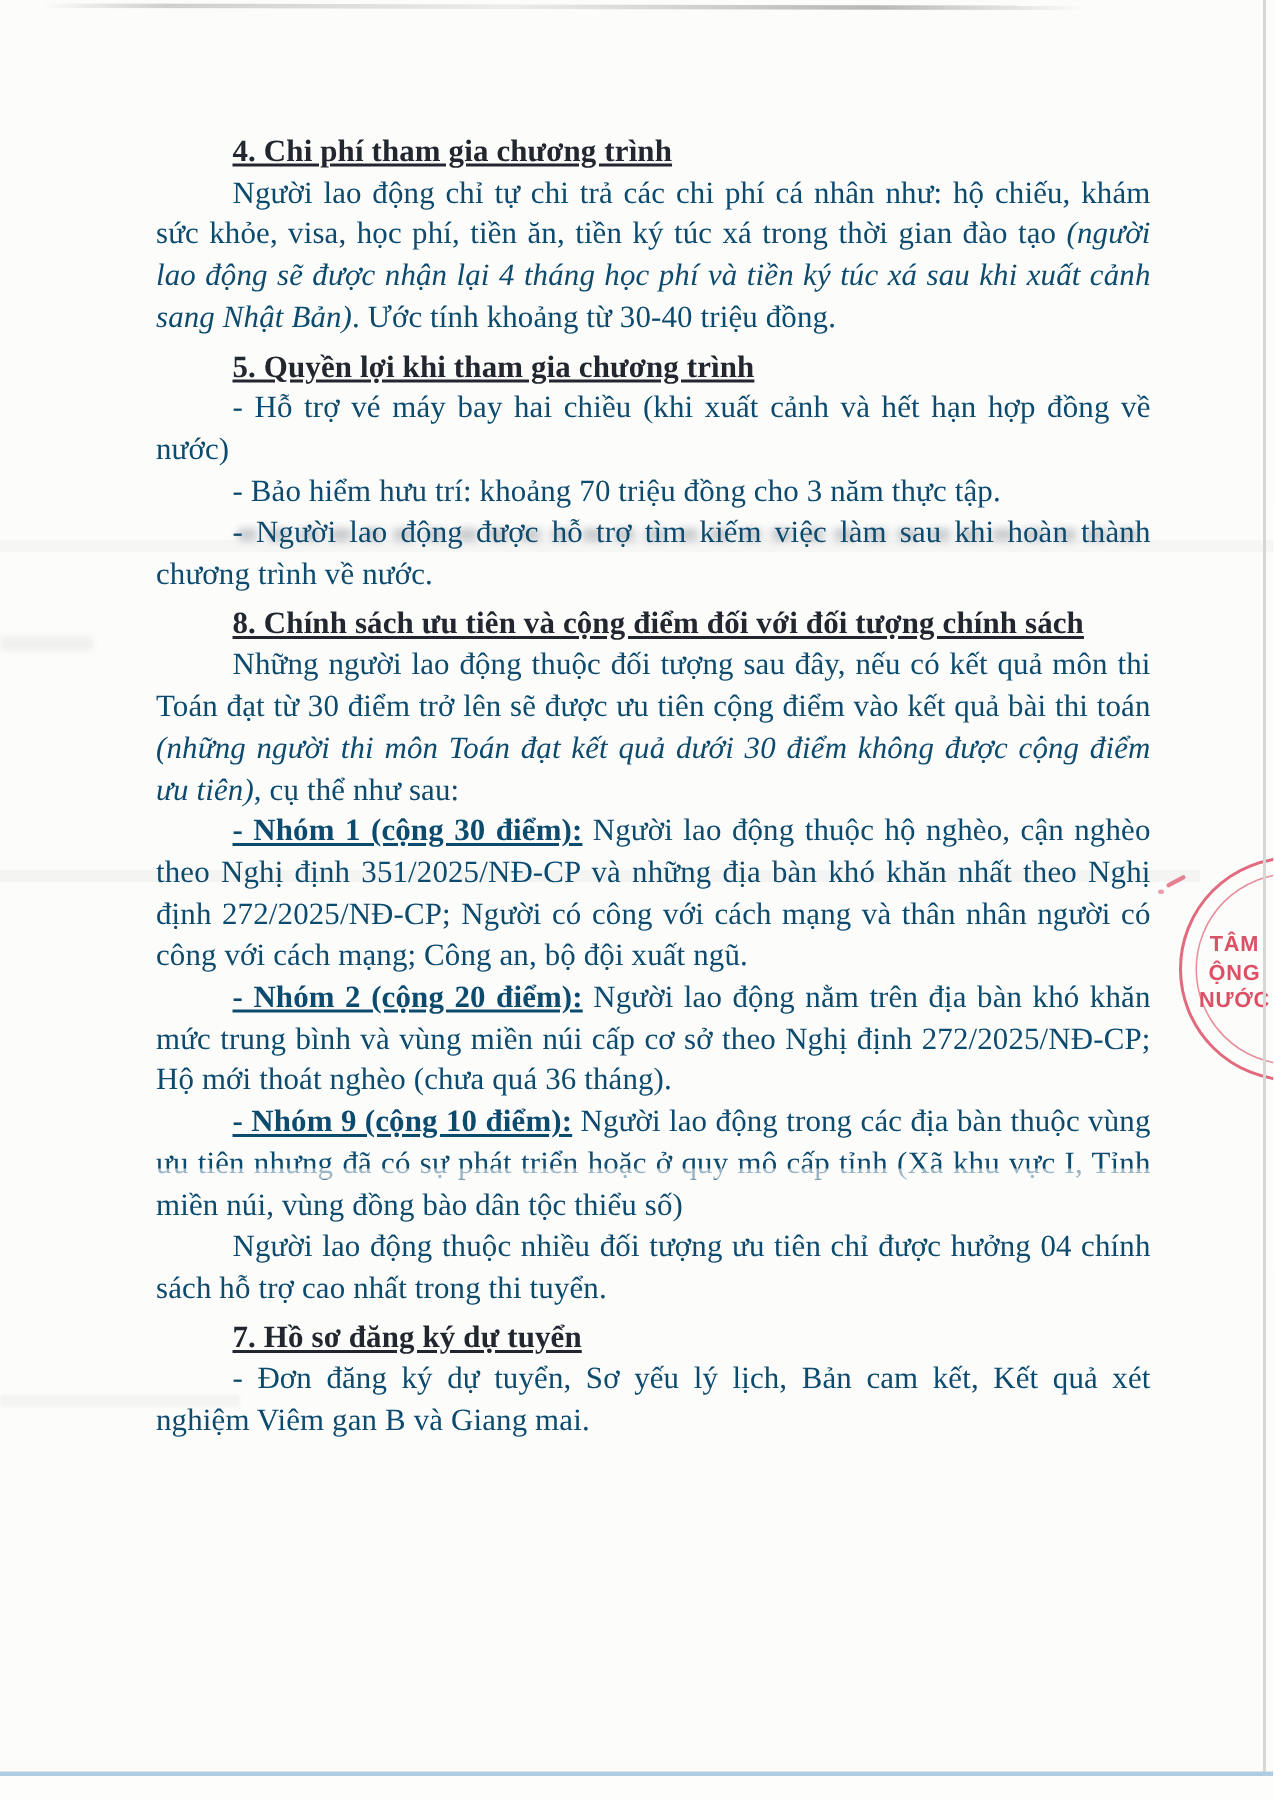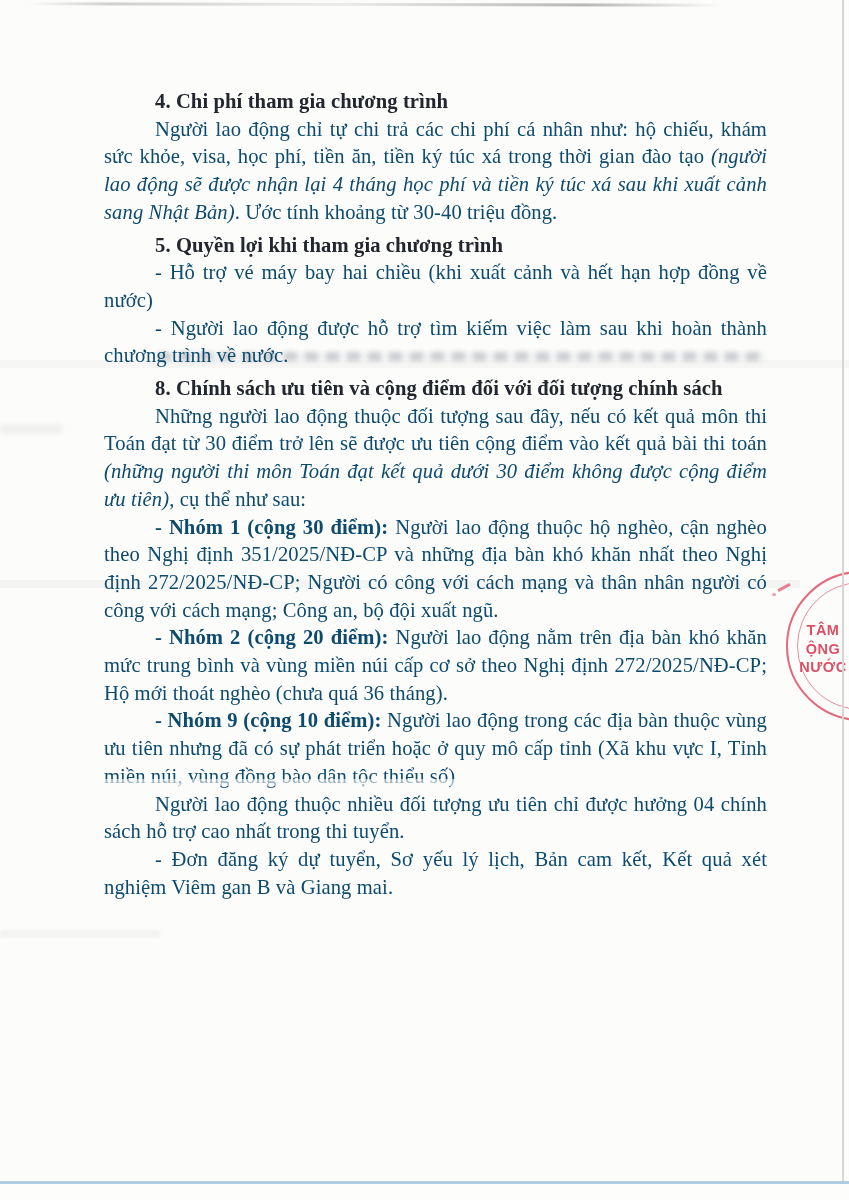--- a/index.html
+++ b/index.html
@@ -16,21 +16,21 @@
   
   .doc-body { position: absolute; left: 104px; top: 83px; width: 663px; }
   .doc-body p {
     font-size: 20.6px; line-height: 27.7px;
     text-align: justify; text-indent: 51px;
     color: #0c4a6e; letter-spacing: 0.1px;
   }
   .doc-body p.heading {
     font-weight: 700; text-align: left; margin-top: 5px; color: #22262f;
   }
-  .run-b { font-weight: 700; }
+  .run-b { font-weight: 700; text-decoration: underline; }
   .run-i { font-style: italic; }
 
   
   .stamp { position: absolute; left: 786px; top: 571px; width: 150px; height: 150px; }
   .stamp-outer {
     position: absolute; inset: 0; border-radius: 50%;
     border: 2.5px solid rgba(221, 80, 102, 0.85);
   }
   .stamp-inner {
     position: absolute; inset: 11px; border-radius: 50%;
@@ -89,27 +89,29 @@
   <div class="artifact band-a"></div>
   <div class="artifact band-b"></div>
   <div class="artifact smudge-band"></div>
   <div class="artifact band-c"></div>
 
   <div class="doc-body" id="doc-body">
       <p class="heading"><span class="run-b">4. Chi phí tham gia chương trình</span></p>
       <p class="para"><span>Người lao động chỉ tự chi trả các chi phí cá nhân như: hộ chiếu, khám sức khỏe, visa, học phí, tiền ăn, tiền ký túc xá trong thời gian đào tạo </span><span class="run-i">(người lao động sẽ được nhận lại 4 tháng học phí và tiền ký túc xá sau khi xuất cảnh sang Nhật Bản)</span><span>. Ước tính khoảng từ 30-40 triệu đồng.</span></p>
       <p class="heading"><span class="run-b">5. Quyền lợi khi tham gia chương trình</span></p>
       <p class="para"><span>- Hỗ trợ vé máy bay hai chiều (khi xuất cảnh và hết hạn hợp đồng về nước)</span></p>
+      <p class="para"><span>- Bảo hiểm hưu trí: khoảng 70 triệu đồng cho 3 năm thực tập.</span></p>
       <p class="para"><span>- Người lao động được hỗ trợ tìm kiếm việc làm sau khi hoàn thành chương trình về nước.</span></p>
       <p class="heading"><span class="run-b">8. Chính sách ưu tiên và cộng điểm đối với đối tượng chính sách</span></p>
       <p class="para"><span>Những người lao động thuộc đối tượng sau đây, nếu có kết quả môn thi Toán đạt từ 30 điểm trở lên sẽ được ưu tiên cộng điểm vào kết quả bài thi toán </span><span class="run-i">(những người thi môn Toán đạt kết quả dưới 30 điểm không được cộng điểm ưu tiên)</span><span>, cụ thể như sau:</span></p>
       <p class="para"><span class="run-b">- Nhóm 1 (cộng 30 điểm):</span><span> Người lao động thuộc hộ nghèo, cận nghèo theo Nghị định 351/2025/NĐ-CP và những địa bàn khó khăn nhất theo Nghị định 272/2025/NĐ-CP; Người có công với cách mạng và thân nhân người có công với cách mạng; Công an, bộ đội xuất ngũ.</span></p>
       <p class="para"><span class="run-b">- Nhóm 2 (cộng 20 điểm):</span><span> Người lao động nằm trên địa bàn khó khăn mức trung bình và vùng miền núi cấp cơ sở theo Nghị định 272/2025/NĐ-CP; Hộ mới thoát nghèo (chưa quá 36 tháng).</span></p>
       <p class="para"><span class="run-b">- Nhóm 9 (cộng 10 điểm):</span><span> Người lao động trong các địa bàn thuộc vùng ưu tiên nhưng đã có sự phát triển hoặc ở quy mô cấp tỉnh (Xã khu vực I, Tỉnh miền núi, vùng đồng bào dân tộc thiểu số)</span></p>
       <p class="para"><span>Người lao động thuộc nhiều đối tượng ưu tiên chỉ được hưởng 04 chính sách hỗ trợ cao nhất trong thi tuyển.</span></p>
+      <p class="heading"><span class="run-b">7. Hồ sơ đăng ký dự tuyển</span></p>
       <p class="para"><span>- Đơn đăng ký dự tuyển, Sơ yếu lý lịch, Bản cam kết, Kết quả xét nghiệm Viêm gan B và Giang mai.</span></p>
     </div>
 
   <div class="artifact band-d"></div>
   <div class="artifact band-e"></div>
 
   <div class="stamp">
     <div class="stamp-outer"></div>
     <div class="stamp-inner"></div>
     <div class="stamp-text" id="stamp-text">

